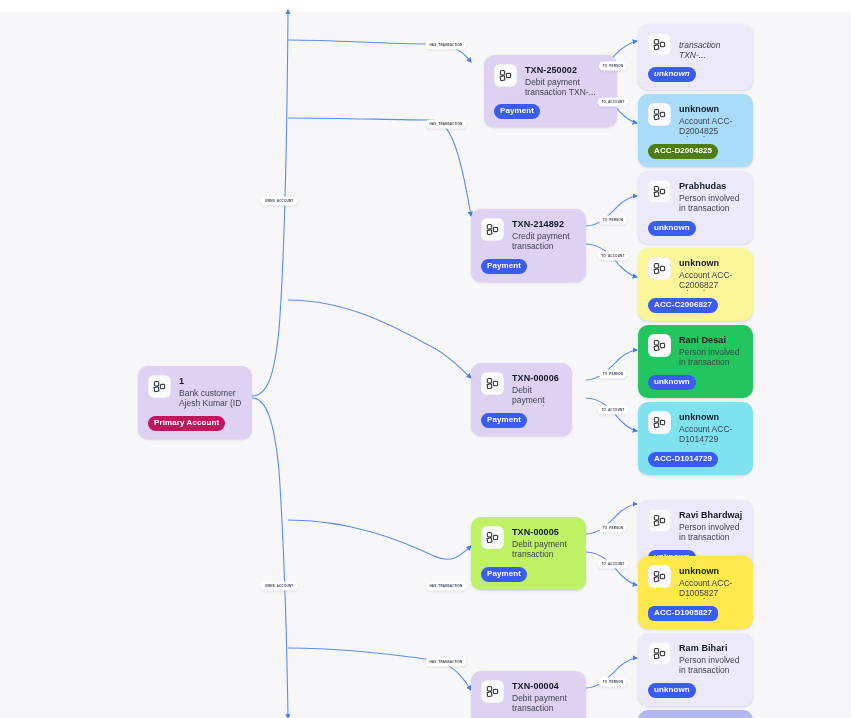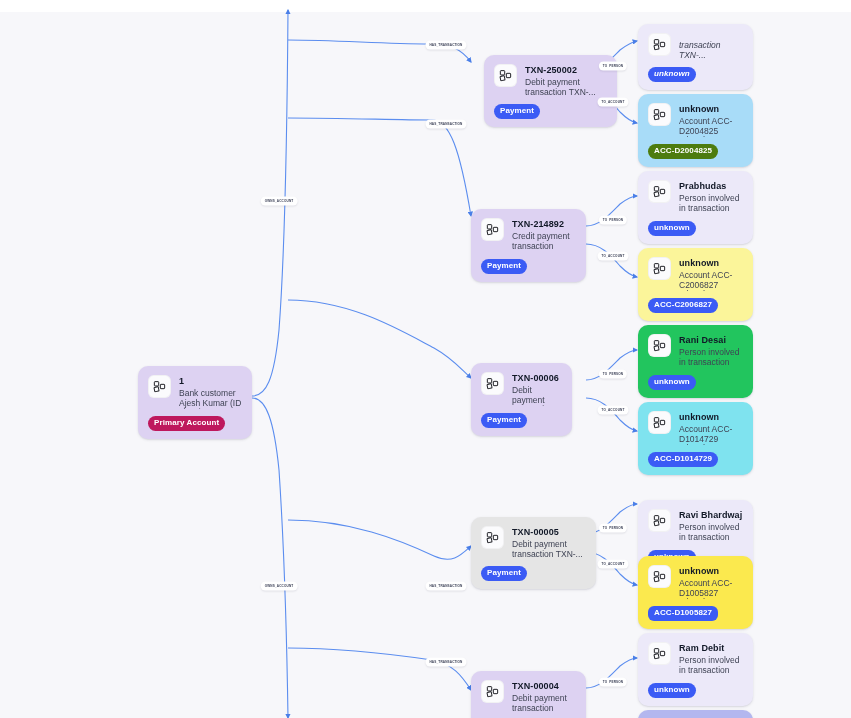--- a/index.html
+++ b/index.html
@@ -188,21 +188,21 @@
               <rect x="2.5" y="3" width="8" height="8" rx="1.2"></rect>
               <rect x="13.5" y="8" width="8" height="8" rx="1.2"></rect>
               <rect x="2.5" y="13" width="8" height="8" rx="1.2" transform="rotate(-12 6.5 17)"></rect>
             </svg>
           </div>
           <div class="ntext">
             <div class="ntitle">TXN-00006</div>
             <div class="ndesc">Debit payment transaction TXN-...</div>
           </div>
         </div><span class="badge" style="background: rgb(59, 91, 245);">Payment</span></div>
-      <div class="node c-purple" style="left: 471px; top: 517px; width: 125px; min-height: 61px; background: #e5e5e5;"><div class="node-top">
+      <div class="node c-purple" style="left: 471px; top: 517px; width: 115px; min-height: 61px; background: #bef264;"><div class="node-top">
           <div class="ico">
             <svg width="13" height="13" viewBox="0 0 24 24" fill="none" stroke="#1b1c22" stroke-width="1.8" stroke-linejoin="round">
               <rect x="2.5" y="3" width="8" height="8" rx="1.2"></rect>
               <rect x="13.5" y="8" width="8" height="8" rx="1.2"></rect>
               <rect x="2.5" y="13" width="8" height="8" rx="1.2" transform="rotate(-12 6.5 17)"></rect>
             </svg>
           </div>
           <div class="ntext">
             <div class="ntitle">TXN-00005</div>
             <div class="ndesc">Debit payment transaction TXN-...</div>
@@ -328,21 +328,21 @@
         </div><span class="badge" style="background: rgb(59, 91, 245); border-radius: 6px;">ACC-D1005827</span></div>
       <div class="node c-lav" style="left: 638px; top: 633px; width: 115px; min-height: 61px; background: rgb(236, 233, 249);"><div class="node-top">
           <div class="ico">
             <svg width="13" height="13" viewBox="0 0 24 24" fill="none" stroke="#1b1c22" stroke-width="1.8" stroke-linejoin="round">
               <rect x="2.5" y="3" width="8" height="8" rx="1.2"></rect>
               <rect x="13.5" y="8" width="8" height="8" rx="1.2"></rect>
               <rect x="2.5" y="13" width="8" height="8" rx="1.2" transform="rotate(-12 6.5 17)"></rect>
             </svg>
           </div>
           <div class="ntext">
-            <div class="ntitle">Ram Debit</div>
+            <div class="ntitle">Ram Bihari</div>
             <div class="ndesc">Person involved in transaction TXN-...</div>
           </div>
         </div><span class="badge" style="background: rgb(59, 91, 245);">unknown</span></div>
       <div class="node c-periwinkle" style="left: 638px; top: 710px; width: 115px; min-height: 40px; background: rgb(179, 183, 239);"></div>
     </div>
   <div id="labels">
       <div class="elabel" style="left: 279px; top: 201px;">OWNS_ACCOUNT</div>
       <div class="elabel" style="left: 279px; top: 586px;">OWNS_ACCOUNT</div>
       <div class="elabel" style="left: 446px; top: 45px;">HAS_TRANSACTION</div>
       <div class="elabel" style="left: 446px; top: 124px;">HAS_TRANSACTION</div>

